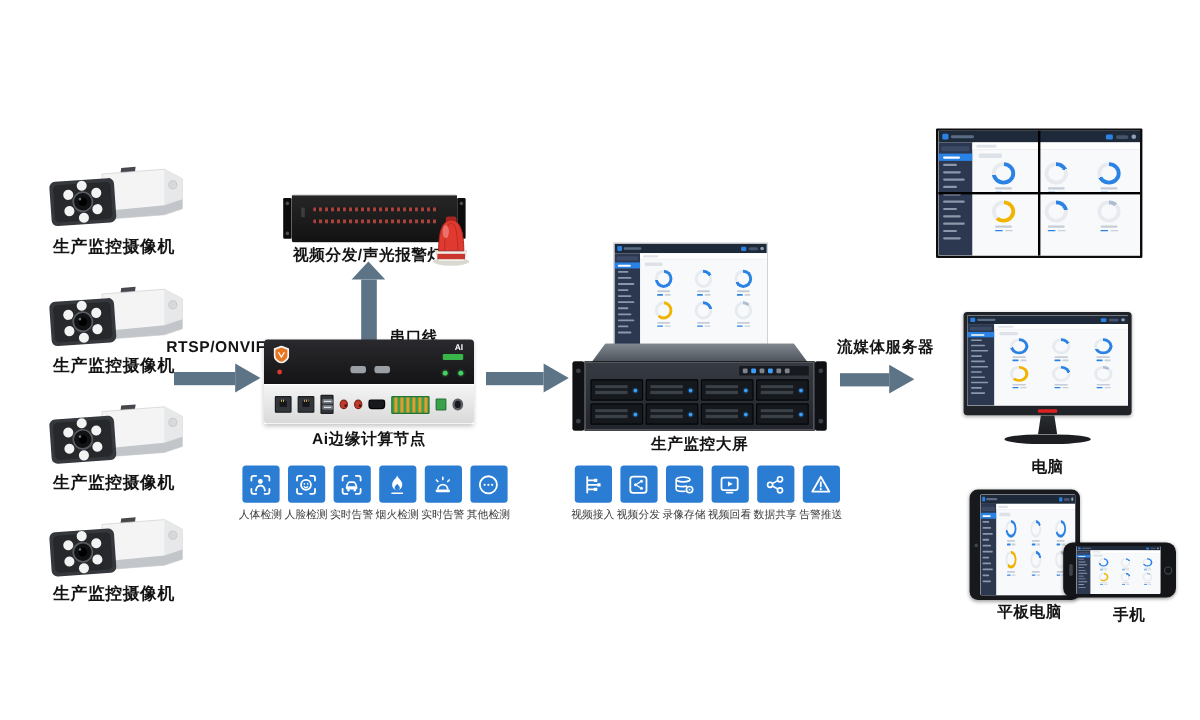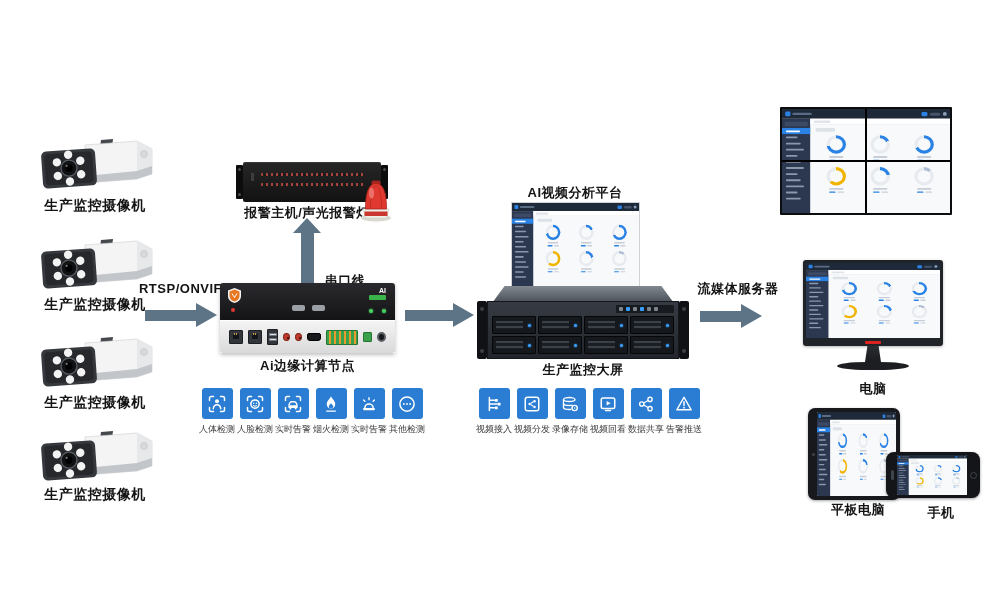--- a/index.html
+++ b/index.html
@@ -243,21 +243,21 @@
     <circle cx="22.3" cy="23.6" r="4.2" fill="#f3f3f3"></circle>
     <circle cx="34" cy="30.2" r="8" fill="#101214"></circle>
     <circle cx="34" cy="30.2" r="8" fill="none" stroke="#585d63" stroke-width="1.4"></circle>
     <circle cx="34" cy="30.2" r="3.6" fill="#000"></circle>
     <circle cx="31.8" cy="27.8" r="1.1" fill="#6f747a"></circle>
   </g>
 </svg>
 </div>
   <div class="lbl lbl14" style="left:25px;top:486px;width:140px;">生产监控摄像机</div>
 
-  <div class="lbl" style="left:138px;top:281px;width:84px;text-align:right;">RTSP/ONVIF</div>
+  <div class="lbl" style="left:138px;top:281px;width:84px;">RTSP/ONVIF</div>
   <div class="arr-r" style="left:145px;top:310px;width:51px;"></div>
 
   <div class="alarm-host">
     <div class="ah-ear" style="left:0;">
         <i style="top:3px;"></i>
         <i style="bottom:3px;"></i>
       </div>
     <div class="ah-body">
       <div class="ah-led"></div>
       <div class="ah-vent" style="top:10px;"></div>
@@ -272,21 +272,21 @@
     <svg viewBox="0 0 36 48" width="36" height="48" xmlns="http://www.w3.org/2000/svg">
       <ellipse cx="18" cy="44" rx="15" ry="3.5" fill="#d9d9d2"></ellipse>
       <path d="M5 35 h26 l-2.5 9 h-21 z" fill="#efefe7" stroke="#cfcfc6" stroke-width="0.6"></path>
       <rect x="6.5" y="37.5" width="23" height="4.5" fill="#c9372f"></rect>
       <rect x="13.5" y="6.5" width="9" height="5" rx="2" fill="#a8241e"></rect>
       <path d="M7.5 35 C7.5 18 11 9.5 18 9.5 C25 9.5 28.5 18 28.5 35 z" fill="#e03a30" stroke="#a8241e" stroke-width="0.8"></path>
       <path d="M12.5 35 C12.5 20 14.5 12 18 12 M23.5 35 C23.5 20 21.5 12 18 12" stroke="#b82b23" stroke-width="0.8" fill="none"></path>
       <ellipse cx="13.5" cy="19" rx="2.6" ry="5.5" fill="#f2867d" opacity="0.75"></ellipse>
     </svg>
   </div>
-  <div class="lbl" style="left:217px;top:204px;width:180px;">报警主机/声光报警灯</div>
+  <div class="lbl" style="left:217px;top:204px;width:180px;">视频分发/声光报警灯</div>
 
   <div class="arr-u" style="left:301px;top:233px;height:51px;"></div>
   <div class="lbl" style="left:320px;top:248px;width:50px;margin-top:24px;">串口线</div>
 
   <div class="edge">
     <div class="edge-top">
       <div style="position:absolute;left:8px;top:5px;">
         <svg width="13" height="15" viewBox="0 0 13 15" xmlns="http://www.w3.org/2000/svg">
           <path d="M6.5 0L13 2.5V8c0 3.5-2.7 6-6.5 7C2.7 14 0 11.5 0 8V2.5z" fill="#f5f5f5"></path>
           <path d="M6.5 1.5L11.5 3.5V8c0 2.6-2 4.6-5 5.5-3-.9-5-2.9-5-5.5V3.5z" fill="#e87722"></path>
@@ -380,21 +380,20 @@
             <circle cx="8" cy="8" r=".75" fill="#fff"></circle>
             <circle cx="10.5" cy="8" r=".75" fill="#fff"></circle>
           </svg>
         </div>
         <div class="flabel">其他检测</div>
       </div>
     </div>
 
   <div class="arr-r" style="left:405px;top:310px;width:48px;"></div>
 
-  <div class="lbl" style="left:505px;top:184px;width:140px;">AI视频分析平台</div>
   <div class="screen-host platform-shot">
       <div class="mini-dashboard" style="transform: scale(0.488462, 0.505882);">
         <div class="db-top">
           <span class="db-logo"></span>
           <span class="db-logo-text"></span>
           <span class="db-right">
             <span class="db-bell"></span>
             <span class="db-pill"></span>
             <span class="db-dot"></span>
           </span>

